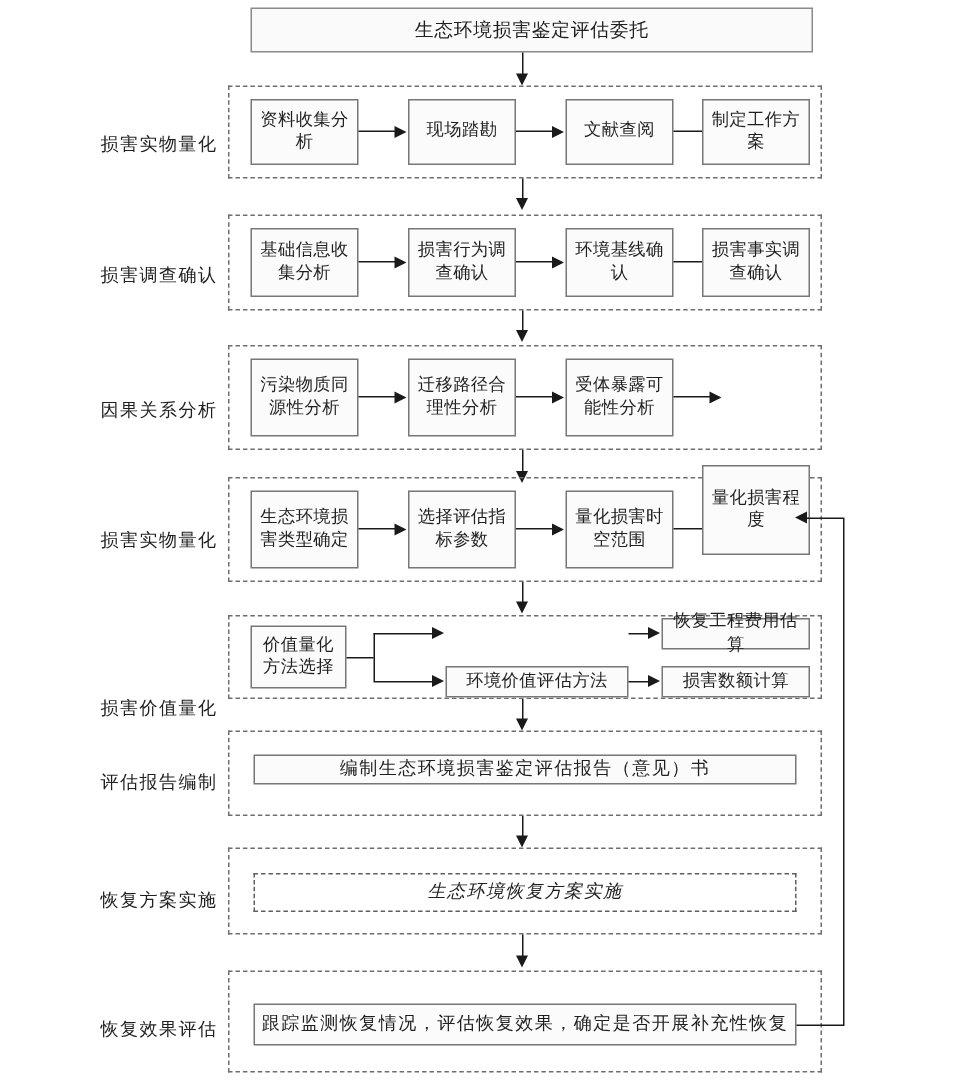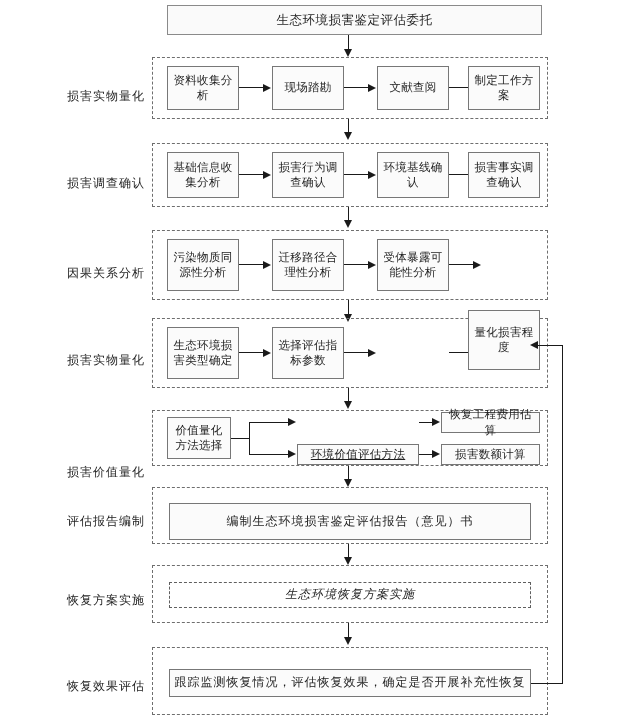--- a/index.html
+++ b/index.html
@@ -134,20 +134,21 @@
   <div class="group" style="top:318px;height:70px;"></div>
 
   <div class="node" style="left:167px;top:327px;width:72px;height:52px;">生态环境损害类型确定</div>
   <div class="hline" style="left:239px;top:352px;width:25px;"></div>
   <div class="arrow-r" style="left:263px;top:348.5px;"></div>
 
   <div class="node" style="left:272px;top:327px;width:72px;height:52px;">选择评估指标参数</div>
   <div class="hline" style="left:344px;top:352px;width:25px;"></div>
   <div class="arrow-r" style="left:368px;top:348.5px;"></div>
 
+  <div class="node" style="left:377px;top:327px;width:72px;height:52px;">量化损害时空范围</div>
   <div class="hline" style="left:449px;top:352px;width:25px;"></div>
   <div class="arrow-r" style="left:473px;top:348.5px;"></div>
 
   <div class="node" style="left:468px;top:310px;width:72px;height:60px;">量化损害程度</div>
 
   <div class="vline" style="left:348px;top:388px;height:16px;"></div>
   <div class="arrow-d" style="left:343.5px;top:401px;"></div>
 
   <div class="stage-label" style="top:436px;margin-top:28px;">损害价值量化</div>
   <div class="group" style="top:410px;height:56px;"></div>
@@ -158,31 +159,31 @@
   <div class="vline" style="left:249px;top:422px;height:32px;"></div>
   <div class="hline" style="left:249px;top:422px;width:40px;"></div>
   <div class="arrow-r" style="left:288px;top:418px;"></div>
   <div class="hline" style="left:249px;top:454px;width:40px;"></div>
   <div class="arrow-r" style="left:288px;top:450px;"></div>
 
   <div class="hline" style="left:419px;top:422px;width:14px;"></div>
   <div class="arrow-r" style="left:432px;top:418px;"></div>
   <div class="node" style="left:441px;top:412px;width:99px;height:21px;">恢复工程费用估算</div>
 
-  <div class="node" style="left:297px;top:444px;width:122px;height:21px;text-decoration:underline;">环境价值评估方法</div>
+  <div class="node" style="left:297px;top:444px;width:122px;height:21px;">环境价值评估方法</div>
   <div class="hline" style="left:419px;top:454px;width:14px;"></div>
   <div class="arrow-r" style="left:432px;top:450px;"></div>
   <div class="node" style="left:441px;top:444px;width:99px;height:21px;">损害数额计算</div>
 
   <div class="vline" style="left:348px;top:466px;height:16px;"></div>
   <div class="arrow-d" style="left:343.5px;top:479px;"></div>
 
   <div class="stage-label" style="top:513px;">评估报告编制</div>
   <div class="group" style="top:487px;height:57px;"></div>
-  <div class="node wide" style="left:169px;top:503px;width:362px;height:37px;">编制生态环境损害鉴定评估报告（意见）书</div>
+  <div class="node wide" style="left:169px;top:503px;width:362px;height:20px;">编制生态环境损害鉴定评估报告（意见）书</div>
 
   <div class="vline" style="left:348px;top:544px;height:16px;"></div>
   <div class="arrow-d" style="left:343.5px;top:557px;"></div>
 
   <div class="stage-label" style="top:592px;">恢复方案实施</div>
   <div class="group" style="top:565px;height:58px;"></div>
   <div class="node wide dashed" style="left:169px;top:582px;width:362px;height:26px;font-style:italic;">生态环境恢复方案实施</div>
 
   <div class="vline" style="left:348px;top:623px;height:17px;"></div>
   <div class="arrow-d" style="left:343.5px;top:637px;"></div>

